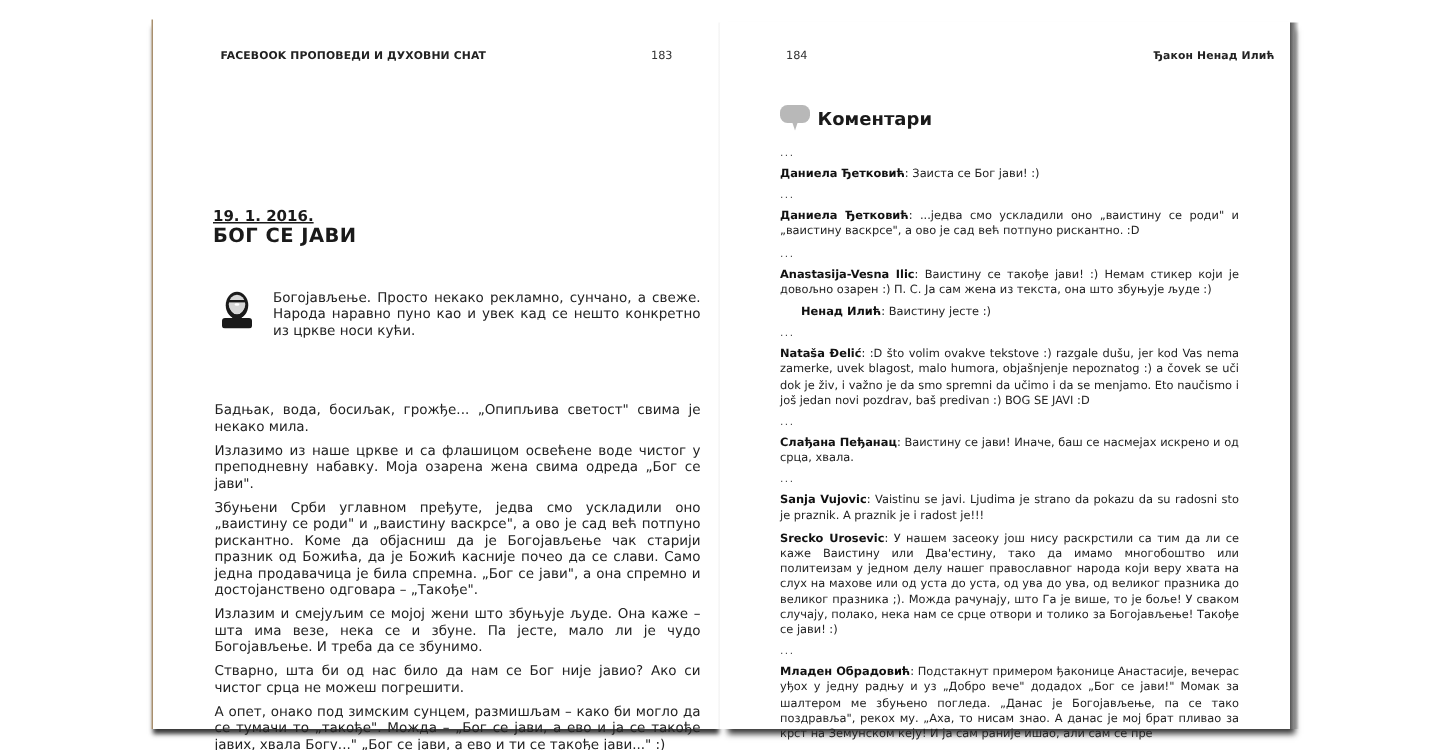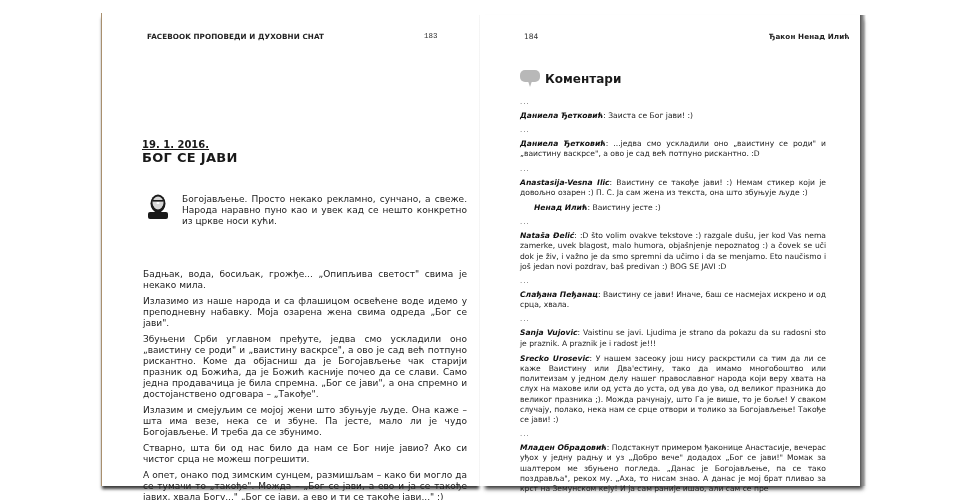--- a/index.html
+++ b/index.html
@@ -29,21 +29,21 @@
     }
 
     .running-head {
       position: absolute; top: 19px; font-size: 7.2px; font-weight: bold;
       letter-spacing: 0.1px; color: #222;
     }
     .folio { position: absolute; top: 19px; font-size: 7.5px; color: #333; }
 
     
     .lp-head { left: 45px; }
-    .lp-folio { left: 322px; font-family: Liberation Mono, monospace; }
+    .lp-folio { left: 332px; }
     .date { position: absolute; left: 40px; top: 126px; font-size: 10px; font-weight: bold; text-decoration: underline; }
     .title { position: absolute; left: 40px; top: 137px; font-size: 13px; font-weight: bold; letter-spacing: 0.3px; }
 
     .avatar { position: absolute; left: 45px; top: 181px; width: 22px; height: 25px; }
 
     .lead {
       position: absolute; left: 80px; top: 181px; width: 285px;
       font-size: 9px; line-height: 11px; text-align: justify; color: #222;
     }
     .body {
@@ -59,21 +59,21 @@
     .comments-header { position: absolute; left: 40px; top: 55px; display: flex; align-items: center; }
     .bubble-icon { width: 20px; height: 18px; margin-right: 5px; }
     .comments-title { font-size: 12px; font-weight: bold; }
 
     .comments {
       position: absolute; left: 40px; top: 81px; width: 306px;
       font-size: 7.6px; line-height: 10.2px; color: #222;
     }
     .dots { font-size: 7px; letter-spacing: 1px; color: #444; line-height: 9px; margin: 2px 0 4px 0; }
     .comment { text-align: justify; margin-bottom: 5px; }
-    .comment .author { font-weight: bold; color: #111; font-style: italic; }
+    .comment .author { font-weight: bold; color: #111; }
     .comment.reply { padding-left: 14px; }
   </style>
 </head>
 <body>
 
 <div class="spread">
 
   <div class="page page-left">
     <div class="running-head lp-head">FACEBOOK ПРОПОВЕДИ И ДУХОВНИ CHAT</div>
     <div class="folio lp-folio">183</div>
@@ -89,21 +89,21 @@
         <rect x="5.5" y="6" width="11" height="1.6" fill="#1a1a1a"></rect>
         <path d="M5 10 Q11 22 17 10 L17 14 Q11 24 5 14 Z" fill="#1a1a1a"></path>
         <ellipse cx="11" cy="9" rx="1.6" ry="0.9" fill="#ffffff"></ellipse>
       </svg>
     </div>
 
     <div class="lead">Богојављење. Просто некако рекламно, сунчано, а свеже. Народа наравно пуно као и увек кад се нешто конкретно из цркве носи кући.</div>
 
     <div class="body">
       <p>Бадњак, вода, босиљак, грожђе... „Опипљива светост" свима је некако мила.</p>
-      <p>Излазимо из наше народа и са флашицом освећене воде идемо у преподневну набавку. Моја озарена жена свима одреда „Бог се јави".</p>
+      <p>Излазимо из наше цркве и са флашицом освећене воде чистог у преподневну набавку. Моја озарена жена свима одреда „Бог се јави".</p>
       <p>Збуњени Срби углавном пређуте, једва смо ускладили оно „ваистину се роди" и „ваистину васкрсе", а ово је сад већ потпуно рискантно. Коме да објасниш да је Богојављење чак старији празник од Божића, да је Божић касније почео да се слави. Само једна продавачица је била спремна. „Бог се јави", а она спремно и достојанствено одговара – „Такође".</p>
       <p>Излазим и смејуљим се мојој жени што збуњује људе. Она каже – шта има везе, нека се и збуне. Па јесте, мало ли је чудо Богојављење. И треба да се збунимо.</p>
       <p>Стварно, шта би од нас било да нам се Бог није јавио? Ако си чистог срца не можеш погрешити.</p>
       <p>А опет, онако под зимским сунцем, размишљам – како би могло да се тумачи то „такође". Можда – „Бог се јави, а ево и ја се такође јавих, хвала Богу..." „Бог се јави, а ево и ти се такође јави..." :)</p>
     </div>
   </div>
 
   <div class="spine"></div>
 
   <div class="page page-right">

